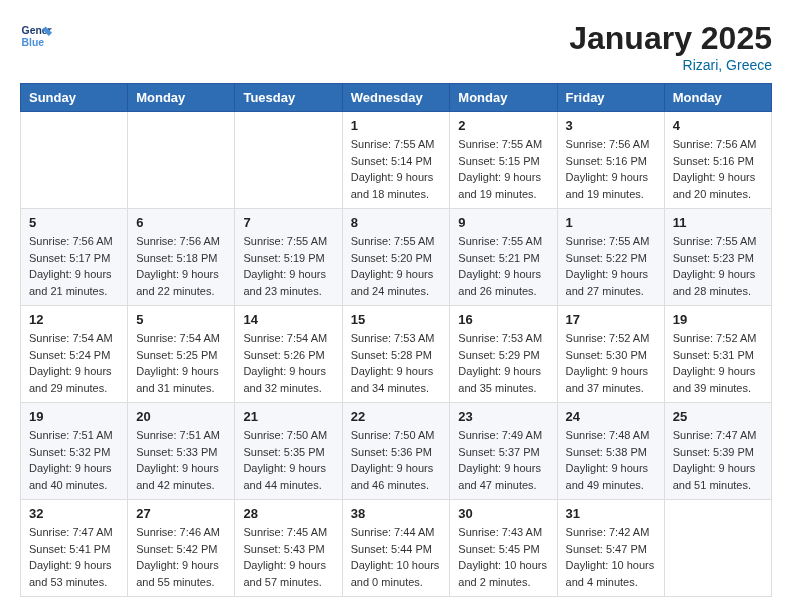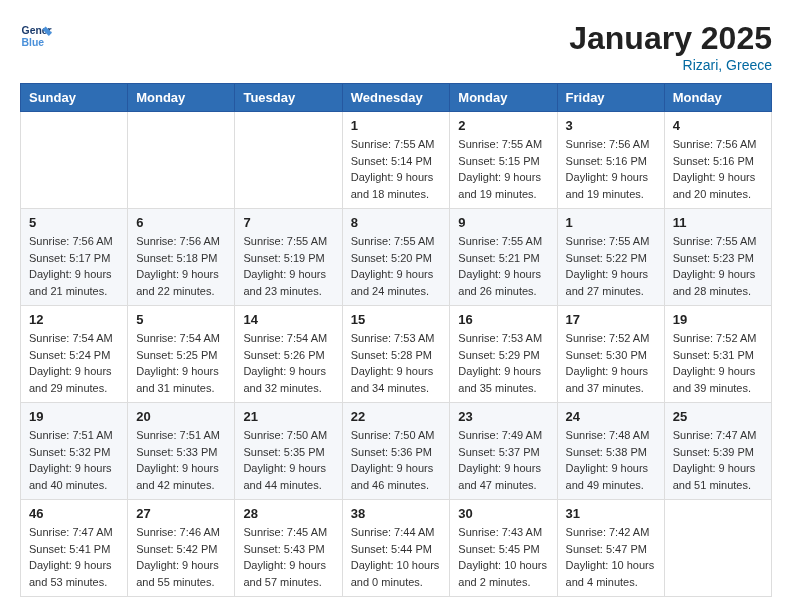--- a/index.html
+++ b/index.html
@@ -217,21 +217,21 @@
           <div class="day-number">24</div>
           <div class="day-info">Sunrise: 7:48 AM<br>Sunset: 5:38 PM<br>Daylight: 9 hours<br>and 49 minutes.</div>
         </td>
         <td>
           <div class="day-number">25</div>
           <div class="day-info">Sunrise: 7:47 AM<br>Sunset: 5:39 PM<br>Daylight: 9 hours<br>and 51 minutes.</div>
         </td>
       </tr>
       <tr>
         <td>
-          <div class="day-number">46</div>
+          <div class="day-number">32</div>
           <div class="day-info">Sunrise: 7:47 AM<br>Sunset: 5:41 PM<br>Daylight: 9 hours<br>and 53 minutes.</div>
         </td>
         <td>
           <div class="day-number">27</div>
           <div class="day-info">Sunrise: 7:46 AM<br>Sunset: 5:42 PM<br>Daylight: 9 hours<br>and 55 minutes.</div>
         </td>
         <td>
           <div class="day-number">28</div>
           <div class="day-info">Sunrise: 7:45 AM<br>Sunset: 5:43 PM<br>Daylight: 9 hours<br>and 57 minutes.</div>
         </td>

